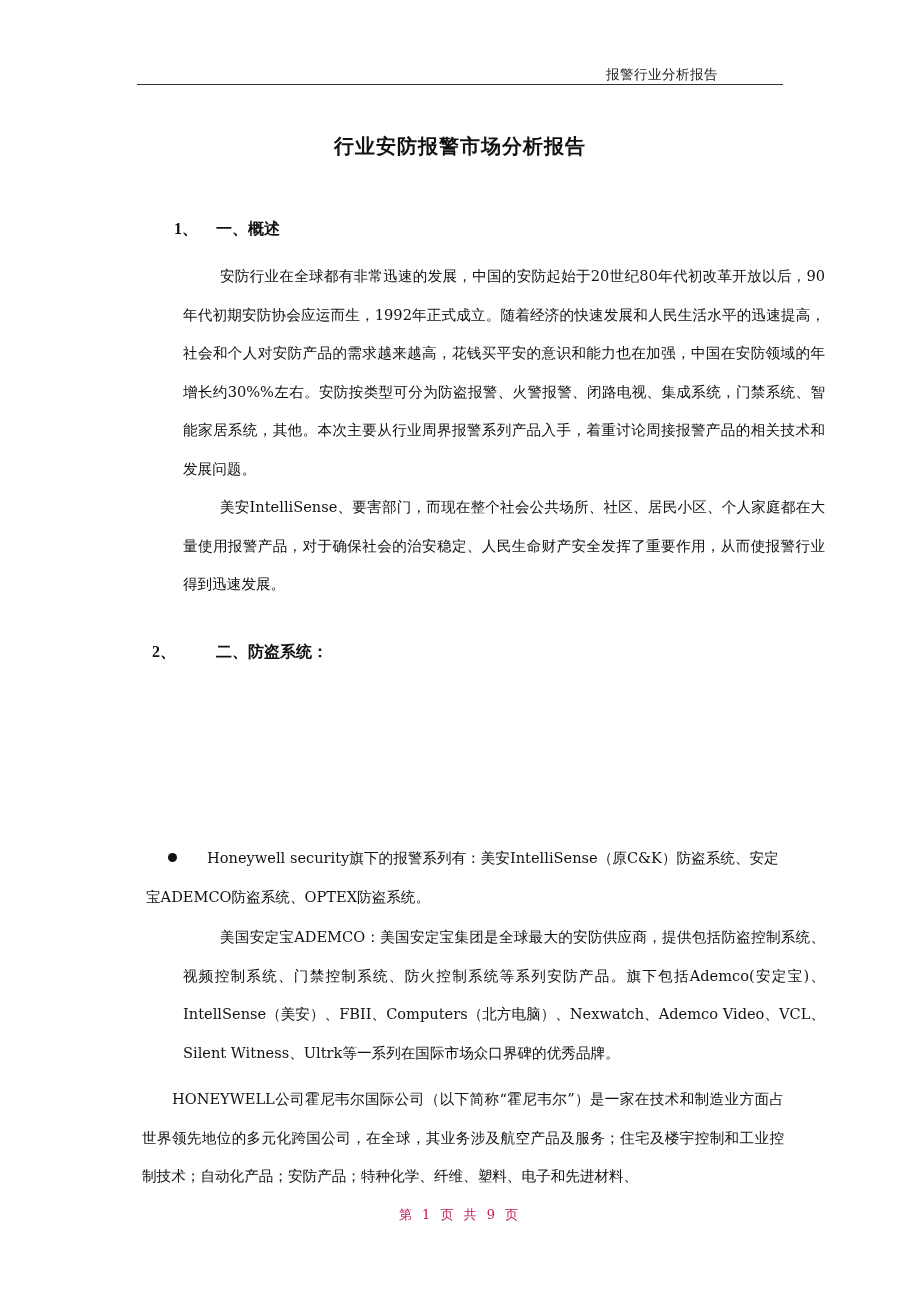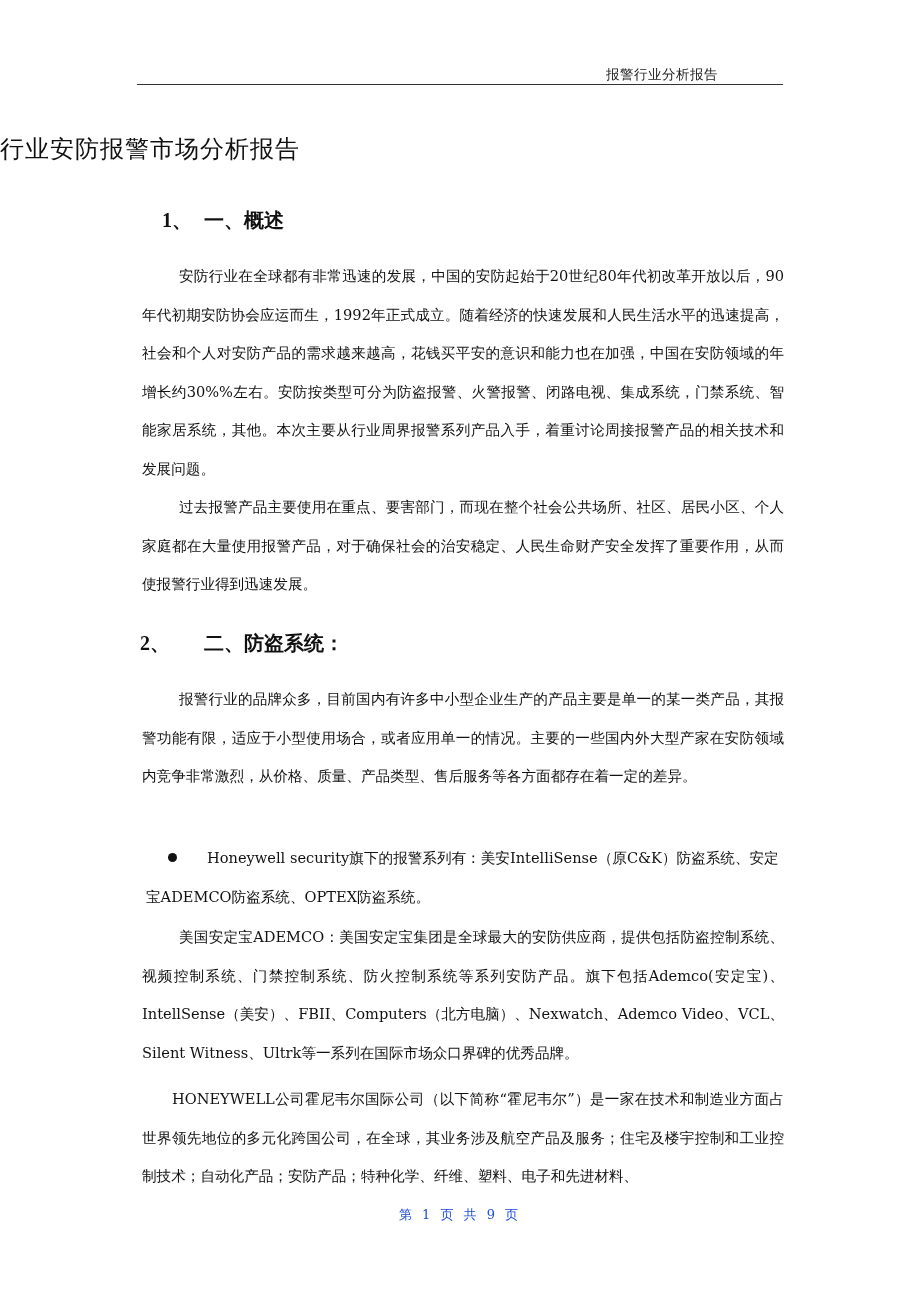--- a/index.html
+++ b/index.html
@@ -35,53 +35,53 @@
       top: 84px;
       width: 646px;
       height: 0;
       border-top: 1.6px solid #333;
     }
     .doc-title {
       position: absolute;
       left: 0;
       width: 920px;
       top: 133px;
-      text-align: left;
-      font-size: 24px;
+      text-align: center;
+      font-size: 20px;
       font-family: "DejaVu Sans", "Liberation Sans", sans-serif;
-      font-weight: normal;
+      font-weight: bold;
       letter-spacing: 1px;
       margin: 0;
     }
     .heading {
       position: absolute;
       font-family: "DejaVu Sans", "Liberation Sans", sans-serif;
       font-weight: bold;
-      font-size: 20px;
-      margin: 0;
+      font-size: 16px;
+      margin: 12px;
     }
     .heading .num {
       display: inline-block;
       font-family: "Liberation Serif", serif;
     }
     .h1 { left: 162px; top: 207px; }
     .h1 .num { width: 42px; }
     .h2 { left: 140px; top: 630px; }
     .h2 .num { width: 64px; }
     .para {
       position: absolute;
       left: 142px;
       width: 642px;
       font-size: 14.6px;
       line-height: 38.5px;
       margin: 0;
       text-align: justify;
       text-align-last: left;
     }
-    .indent { text-indent: 37px; }
+    .indent { text-indent: 37px; margin-left: 41px; }
     .p1 { top: 257px; }
     .p2 { top: 488px; }
     .p3 { top: 680px; }
     .bullet-item {
       position: absolute;
       left: 142px;
       top: 835px;
       width: 642px;
       font-size: 14.6px;
       line-height: 38.5px;
@@ -102,45 +102,44 @@
     .p4 { top: 918px; }
     .p5 { top: 1080px; text-indent: 30px; }
     .footer-text {
       position: absolute;
       left: 0;
       width: 920px;
       top: 1206px;
       text-align: center;
       font-size: 13px;
       letter-spacing: 3px;
-      color: #1d4ed8;
+      color: #be185d;
     }
   </style>
 </head>
 <body>
 
 <div class="page">
 
   <div class="header-text">报警行业分析报告</div>
   <div class="header-rule"></div>
 
   <h1 class="doc-title">行业安防报警市场分析报告</h1>
 
   <h2 class="heading h1">
     <span class="num">1、</span><span>一、概述</span>
   </h2>
 
   <p class="para indent p1">安防行业在全球都有非常迅速的发展，中国的安防起始于20世纪80年代初改革开放以后，90年代初期安防协会应运而生，1992年正式成立。随着经济的快速发展和人民生活水平的迅速提高，社会和个人对安防产品的需求越来越高，花钱买平安的意识和能力也在加强，中国在安防领域的年增长约30%%左右。安防按类型可分为防盗报警、火警报警、闭路电视、集成系统，门禁系统、智能家居系统，其他。本次主要从行业周界报警系列产品入手，着重讨论周接报警产品的相关技术和发展问题。</p>
-  <p class="para indent p2">过去报警产品主要使用在重点、要害部门，而现在整个社会公共场所、社区、居民小区、个人家庭都在大量使用报警产品，对于确保社会的治安稳定、人民生命财产安全发挥了重要作用，从而使报警行业得到迅速发展。</p>
+  <p class="para indent p2">美安IntelliSense、要害部门，而现在整个社会公共场所、社区、居民小区、个人家庭都在大量使用报警产品，对于确保社会的治安稳定、人民生命财产安全发挥了重要作用，从而使报警行业得到迅速发展。</p>
 
   <h2 class="heading h2">
     <span class="num">2、</span><span>二、防盗系统：</span>
   </h2>
 
-  <p class="para indent p3">报警行业的品牌众多，目前国内有许多中小型企业生产的产品主要是单一的某一类产品，其报警功能有限，适应于小型使用场合，或者应用单一的情况。主要的一些国内外大型产家在安防领域内竞争非常激烈，从价格、质量、产品类型、售后服务等各方面都存在着一定的差异。</p>
 
   <p class="bullet-item"><span class="bullet-dot"></span><span>Honeywell security旗下的报警系列有：美安IntelliSense（原C&amp;K）防盗系统、安定宝ADEMCO防盗系统、OPTEX防盗系统。</span></p>
 
   <p class="para p5">HONEYWELL公司霍尼韦尔国际公司（以下简称“霍尼韦尔”）是一家在技术和制造业方面占世界领先地位的多元化跨国公司，在全球，其业务涉及航空产品及服务；住宅及楼宇控制和工业控制技术；自动化产品；安防产品；特种化学、纤维、塑料、电子和先进材料、</p>
   <p class="para indent p4">美国安定宝ADEMCO：美国安定宝集团是全球最大的安防供应商，提供包括防盗控制系统、视频控制系统、门禁控制系统、防火控制系统等系列安防产品。旗下包括Ademco(安定宝)、IntellSense（美安）、FBII、Computers（北方电脑）、Nexwatch、Ademco Video、VCL、Silent Witness、Ultrk等一系列在国际市场众口界碑的优秀品牌。</p>
 
   <div class="footer-text">第 1 页 共 9 页</div>
 </div>
 
 </body></html>

